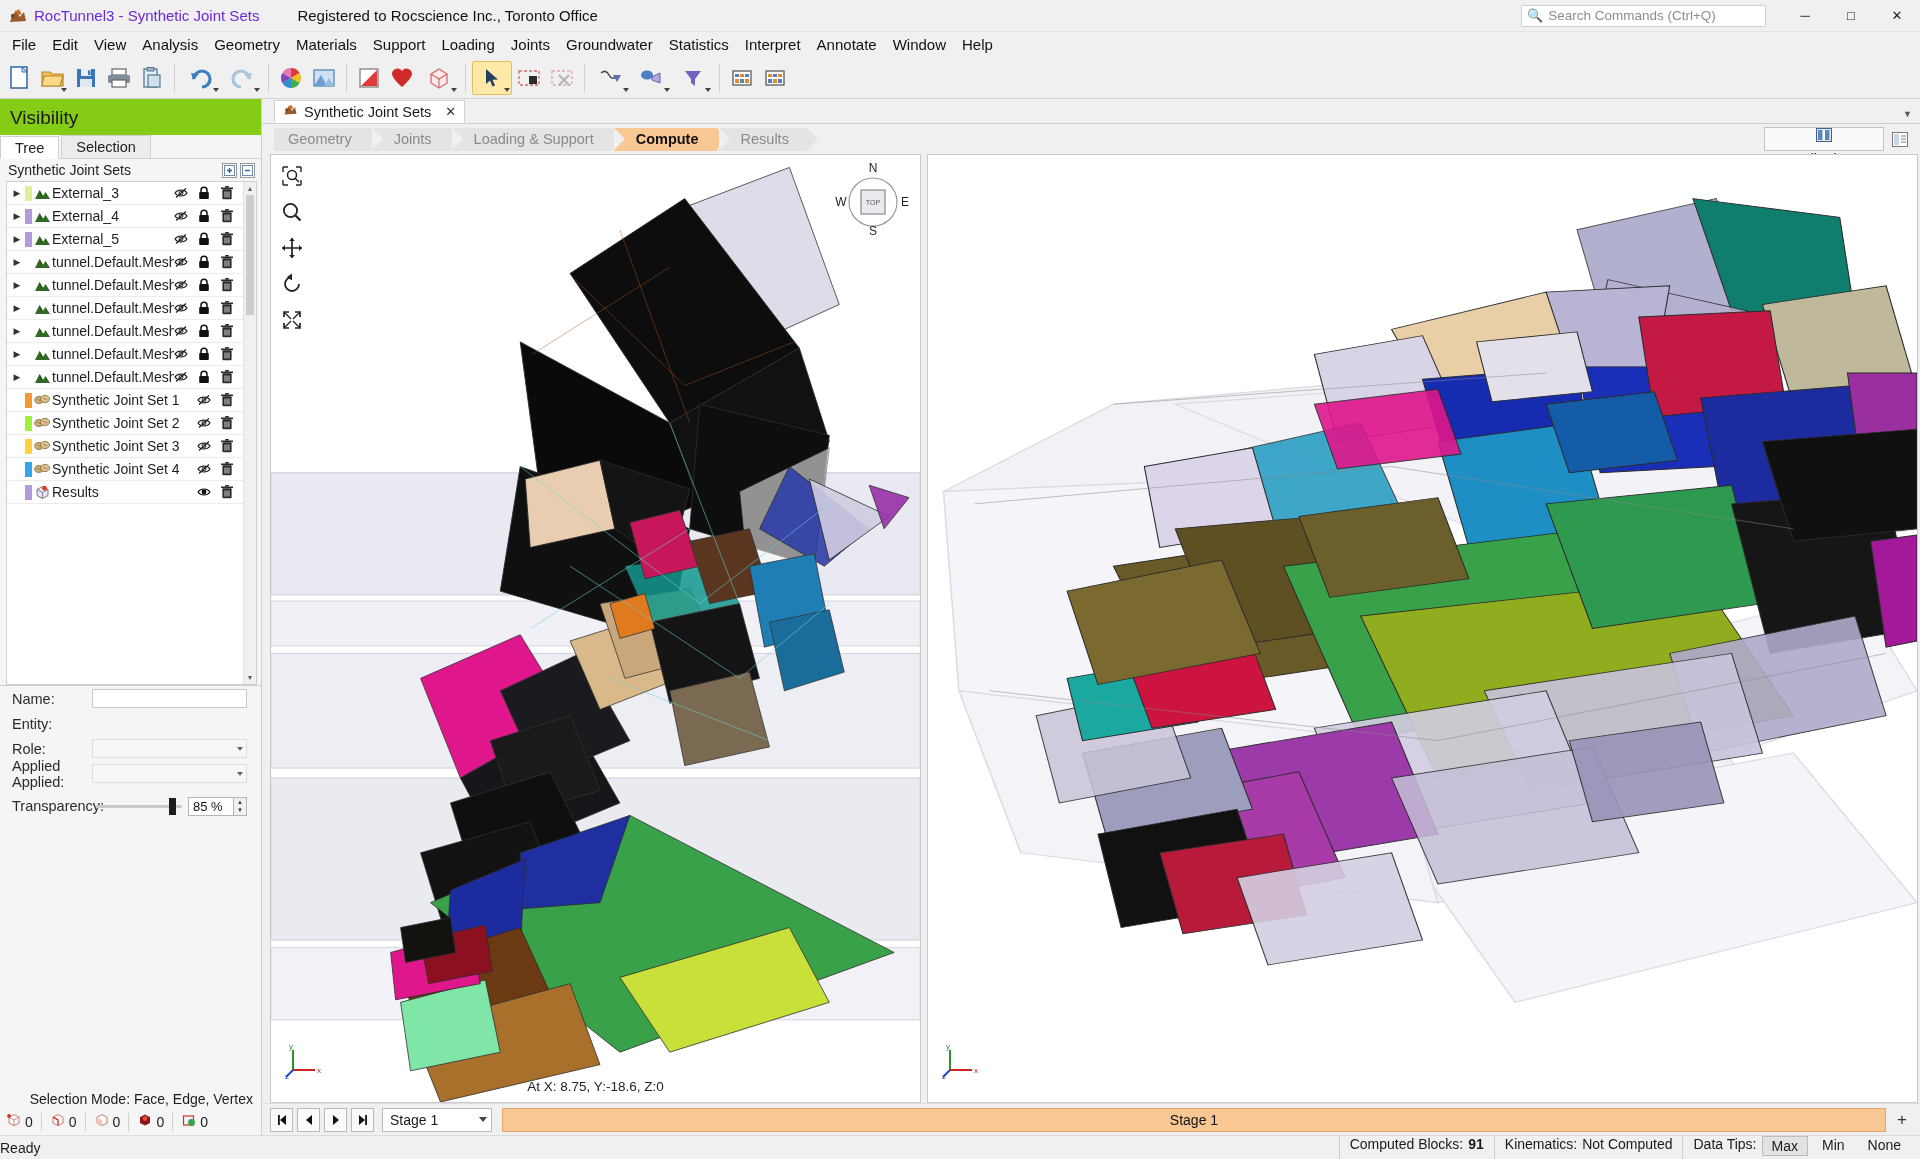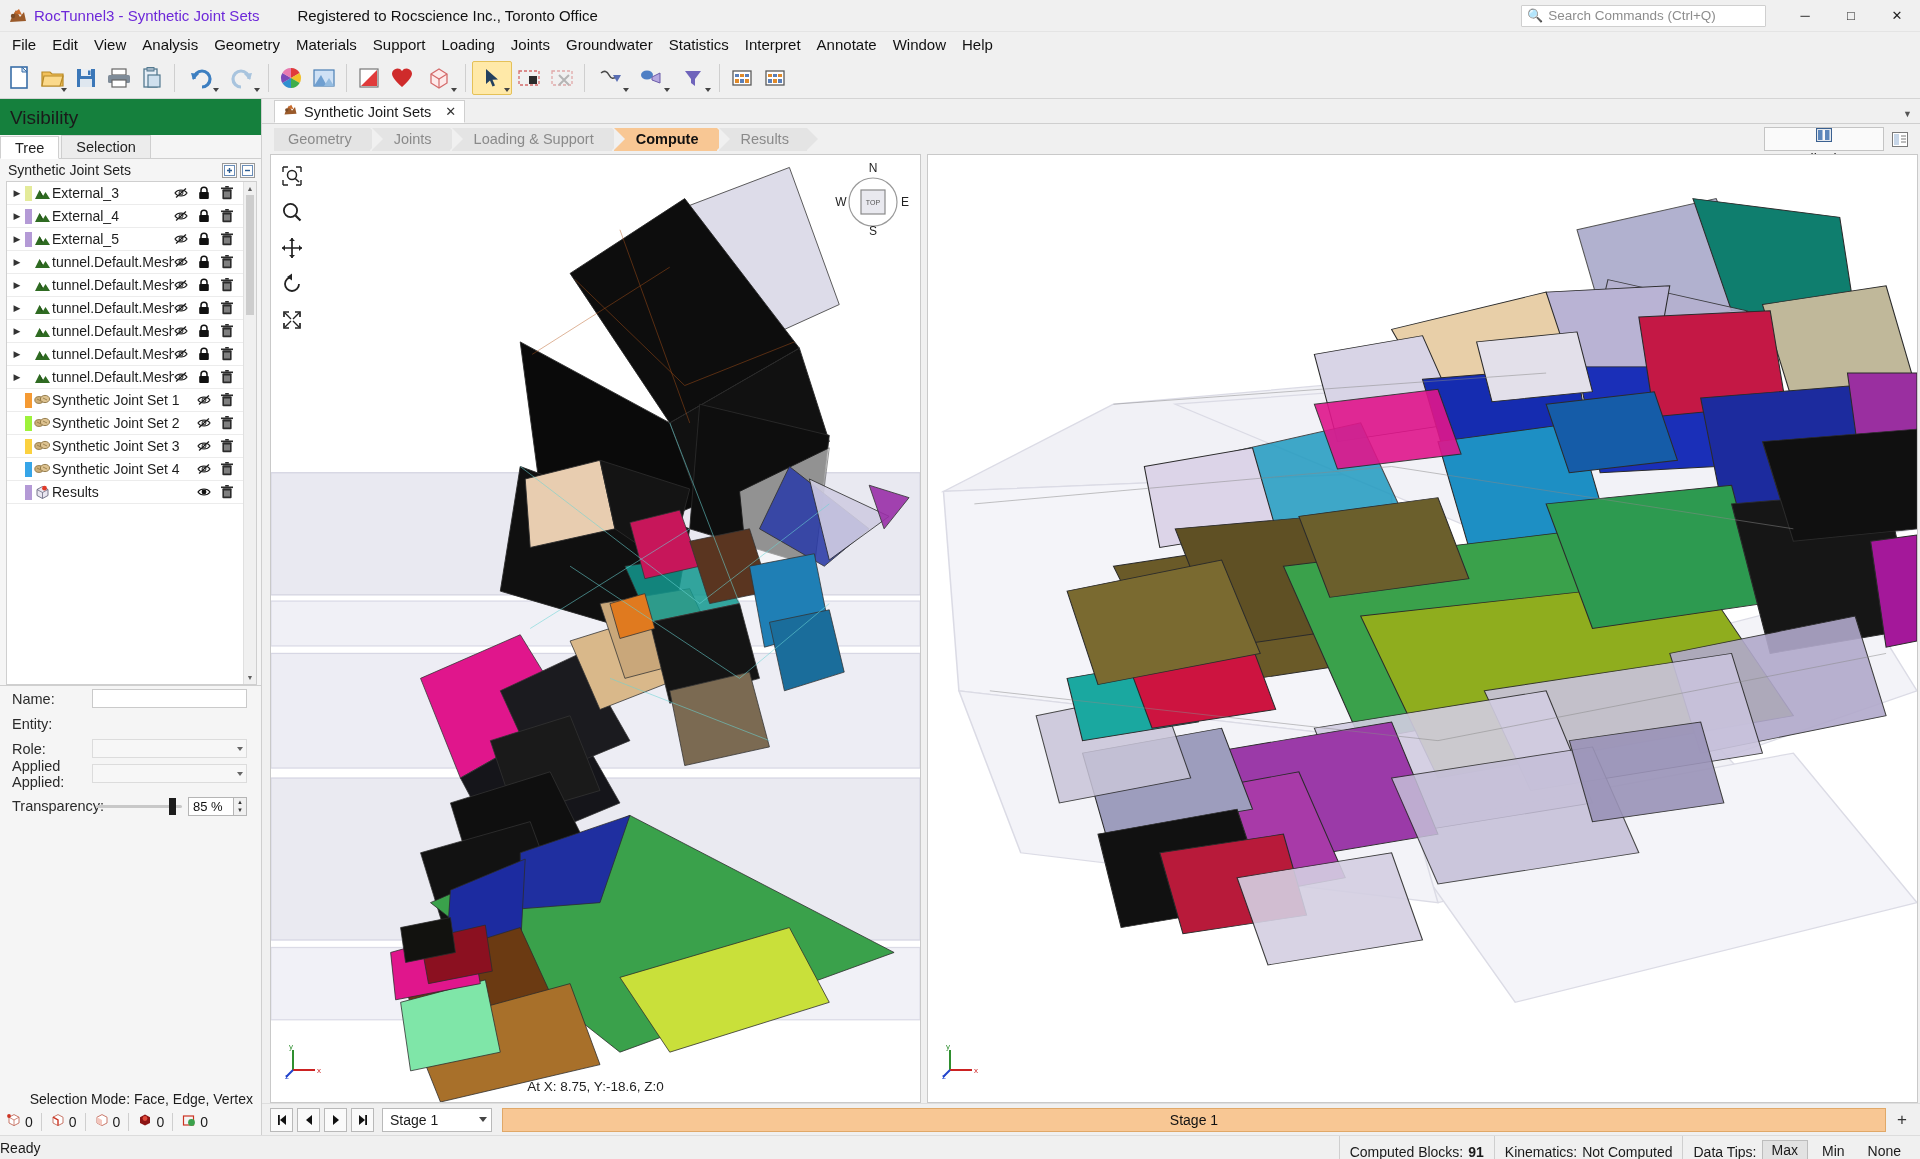--- a/index.html
+++ b/index.html
@@ -47,21 +47,21 @@
   .tsep { width: 1px; height: 28px; background: #cfcfcf; margin: 0 5px; }
   .caret { position: absolute; right: 1px; bottom: 2px; width: 0; height: 0;
     border-left: 3px solid transparent; border-right: 3px solid transparent; border-top: 4px solid #444; }
 
   
   .body { flex: 1; display: flex; min-height: 0; }
 
   
   .left { width: 262px; background: #f5f5f5; display: flex; flex-direction: column;
     border-right: 1px solid #cfcfcf; flex: 0 0 262px; }
-  .panel-title { font-size: 19px; color: #1a1a1a; padding: 8px 10px 6px 10px; background:#15803d; }
+  .panel-title { font-size: 19px; color: #1a1a1a; padding: 8px 10px 6px 10px; background:#84cc16; }
   .tabs-row { display: flex; height: 24px; border-bottom: 1px solid #cfcfcf; background: #f5f5f5; }
   .vtab { padding: 3px 14px; font-size: 14.5px; color: #222; background: #ececec;
     border: 1px solid #cfcfcf; border-bottom: none; margin-right: 2px; }
   .vtab.sel { background: #fff; border-bottom: 1px solid #fff; position: relative; top: 1px; }
   .tree-head { display: flex; align-items: center; justify-content: space-between;
     padding: 3px 6px 3px 8px; font-size: 14px; background: #f5f5f5; color:#222; }
   .tree-head .hbtns { display: flex; gap: 3px; }
   .hbtn { width: 15px; height: 15px; border: 1px solid #9a9a9a; background: #fafafa;
     display: flex; align-items: center; justify-content: center; }
   .tree-wrap { flex: 1; margin: 0 4px 0 6px; background: #fff; border: 1px solid #cfcfcf;
@@ -161,21 +161,21 @@
     border-right:4px solid transparent;border-top:5px solid #444;}
   .stage-strip { flex: 1; height: 24px; background: #f8c794; border: 1px solid #e0a868;
     display: flex; align-items: center; justify-content: center; font-size: 14px; margin-left: 6px; color:#111;}
   .stage-plus { width: 24px; height: 24px; display:flex;align-items:center;justify-content:center;
     font-size: 17px; color: #333; }
 
   
   .statusbar { height: 24px; background: #f0f0f0; display: flex; align-items: center;
     font-size: 14px; border-top: 1px solid #dcdcdc; flex: 0 0 24px; }
   .sb-right { margin-left: auto; display: flex; align-items: center; height: 24px; }
-  .sb-item { padding: 0 10px; display: flex; align-items: flex-end; gap: 5px; height: 24px;
+  .sb-item { padding: 0 10px; display: flex; align-items: flex-start; gap: 5px; height: 24px;
     border-left: 1px solid #cfcfcf; }
   .sb-item b { font-weight: bold; }
   .sb-btn { padding: 1px 9px; font-size: 14px; }
   .sb-btn.sel { background: #e2e2e2; border: 1px solid #bdbdbd; }
 </style>
 </head>
 <body>
 
 <div class="app">
 

